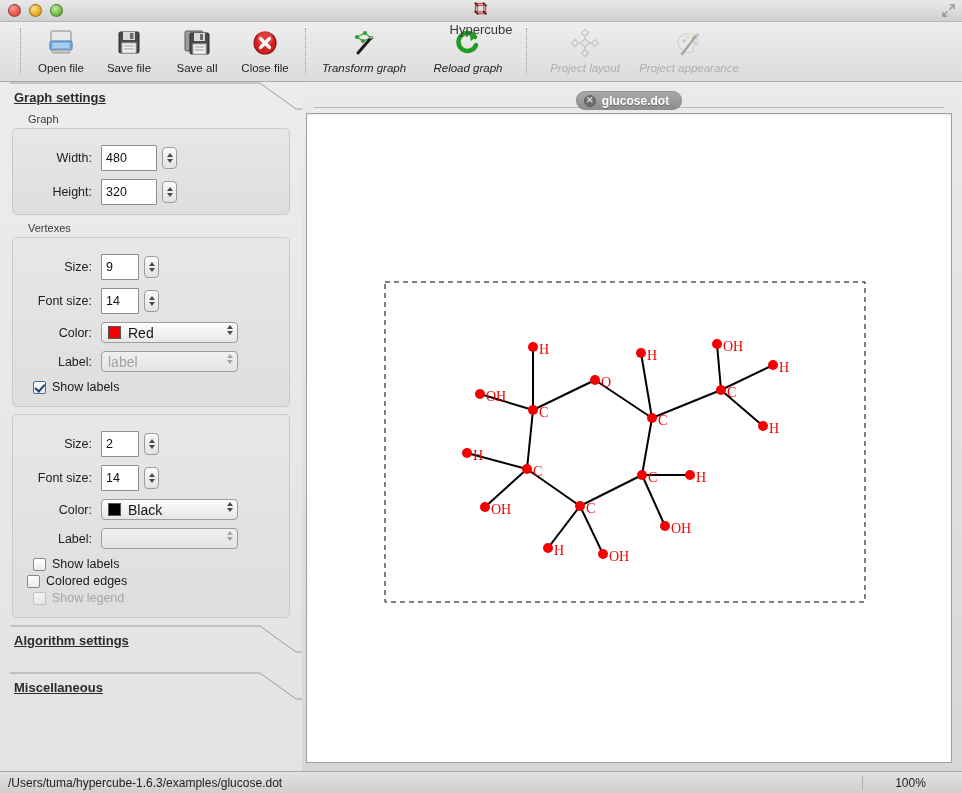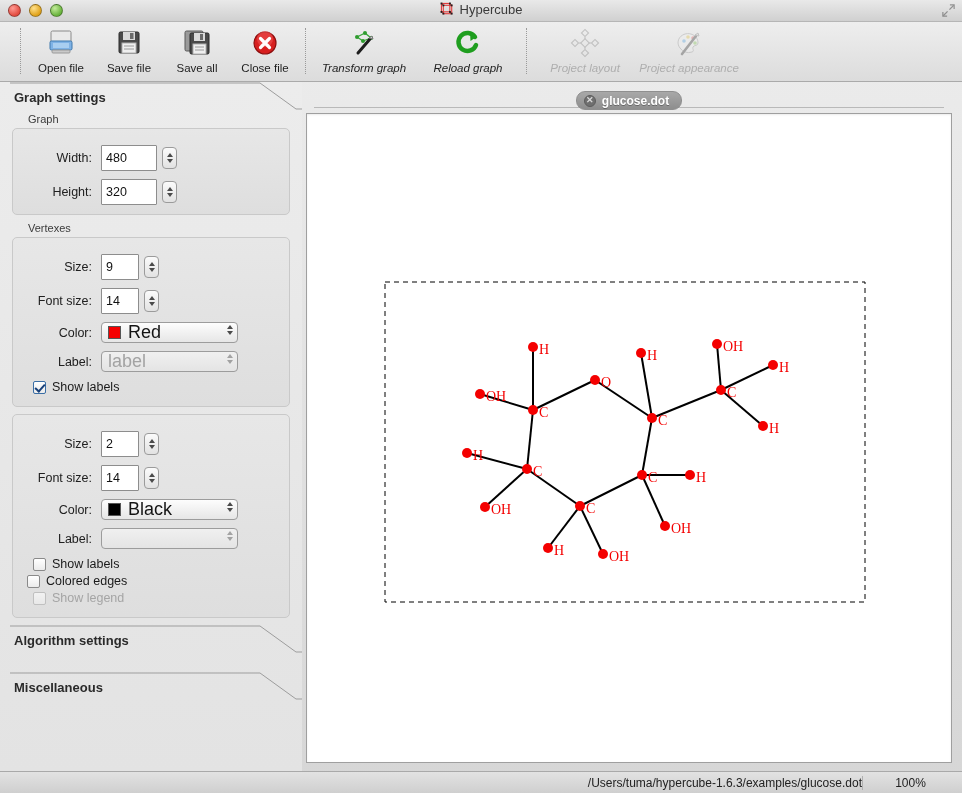--- a/index.html
+++ b/index.html
@@ -29,21 +29,21 @@
   .light {
     width: 13px; height: 13px; border-radius: 50%;
     border: 1px solid rgba(0,0,0,.35);
   }
   .l-close { background: radial-gradient(circle at 35% 30%, #ff9a93, #e24b3f 70%); }
   .l-min   { background: radial-gradient(circle at 35% 30%, #ffe08a, #e0a21a 70%); }
   .l-max   { background: radial-gradient(circle at 35% 30%, #c3eb9a, #68b33c 70%); }
   .title-center {
     position: absolute; left: 0; right: 0; top: 2px;
     display: flex; align-items: center; justify-content: center; gap: 5px;
-    font-size: 13px; color: #3a3a3a;
+    font-size: 13px; color: #3a3a3a; flex-direction: column;
   }
   .hc-icon { width: 15px; height: 15px; display: block; }
   .resize-handle {
     position: absolute; right: 6px; top: 3px;
     width: 15px; height: 15px; opacity: .5;
   }
 
   
   .toolbar {
     flex: 0 0 60px;
@@ -84,21 +84,21 @@
     position: relative;
     background: linear-gradient(#ececec, #e3e3e3);
     padding: 0;
     overflow: hidden;
   }
   .accordion-head {
     position: relative;
     height: 31px;
     display: flex; align-items: center;
     padding-left: 14px;
-    font-size: 13px; font-weight: bold; color: #2a2a2a;
+    font-size: 13px; font-weight: bold; color: #2a2a2a; text-decoration: underline;
   }
   .accordion-head .tab-line {
     position: absolute; left: 10px; right: 0; top: 0; height: 31px;
     pointer-events: none;
   }
   .panel-body { padding: 0 12px 0 12px; }
 
   .group { margin-bottom: 7px; }
   .group-label {
     font-size: 11px; color: #3b3b3b;
@@ -149,21 +149,21 @@
     border-top: 4px solid #4a4a4a;
   }
 
   .combo {
     position: relative;
     width: 137px; height: 21px;
     border: 1px solid #9c9c9c; border-radius: 4px;
     background: linear-gradient(#fdfdfd, #e6e6e6);
     display: flex; align-items: center;
     padding: 0 18px 0 6px;
-    font-size: 18px; color: #141414;
+    font-size: 14px; color: #141414;
   }
   .combo.disabled { color: #a3a3a3; background: linear-gradient(#f0f0f0, #e4e4e4); }
   .swatch {
     width: 13px; height: 13px; margin-right: 7px;
     border: 1px solid #555; flex: 0 0 13px;
   }
   .combo-arrows {
     position: absolute; right: 4px; top: 2px;
     display: flex; flex-direction: column; gap: 2px; align-items: center;
   }
@@ -237,21 +237,21 @@
 
   
   .statusbar {
     flex: 0 0 22px; height: 22px;
     display: flex; align-items: center;
     background: linear-gradient(#e2e2e2, #cfcfcf);
     border-top: 1px solid #a9a9a9;
     font-size: 12px; color: #222;
     padding: 0 4px;
   }
-  .status-path { padding-left: 4px; flex: 1 1 auto; text-align: right; }
+  .status-path { padding-left: 4px; flex: 1 1 auto; }
   .status-zoom {
     width: 96px; text-align: center;
     border-left: 1px solid #b0b0b0;
     color: #222;
   }
 </style>
 </head>
 <body>
 
 <div id="app">

